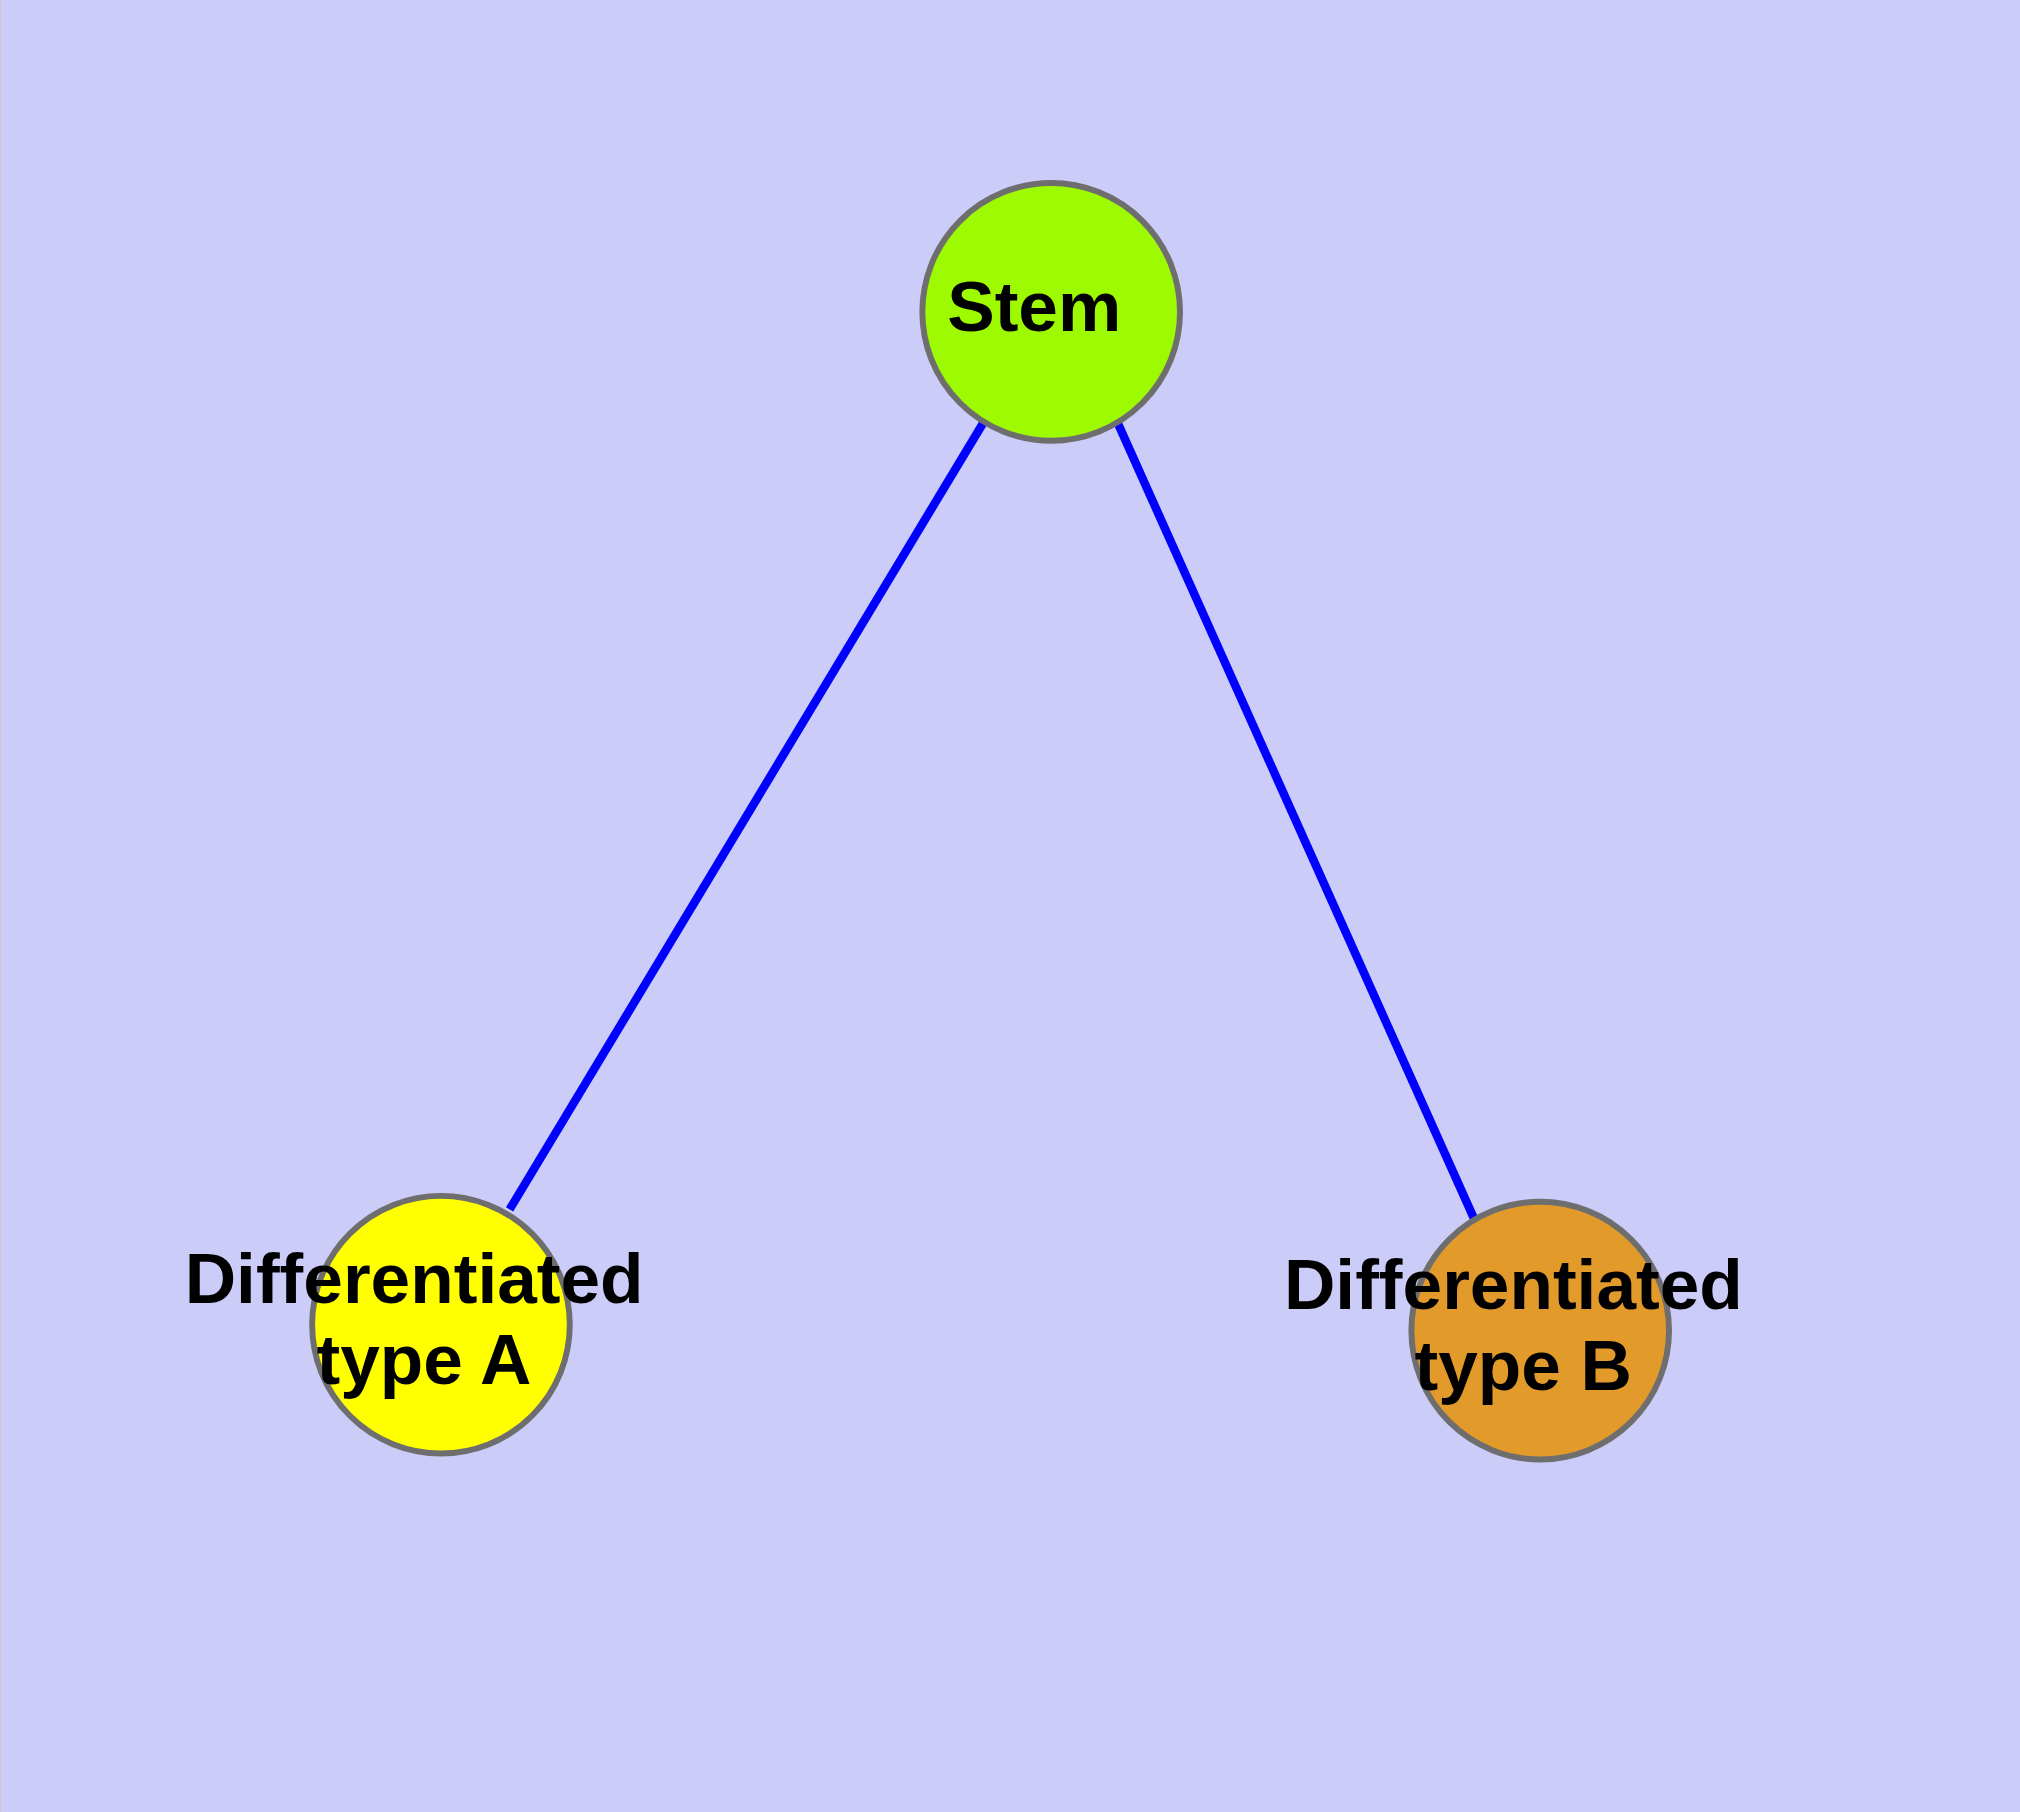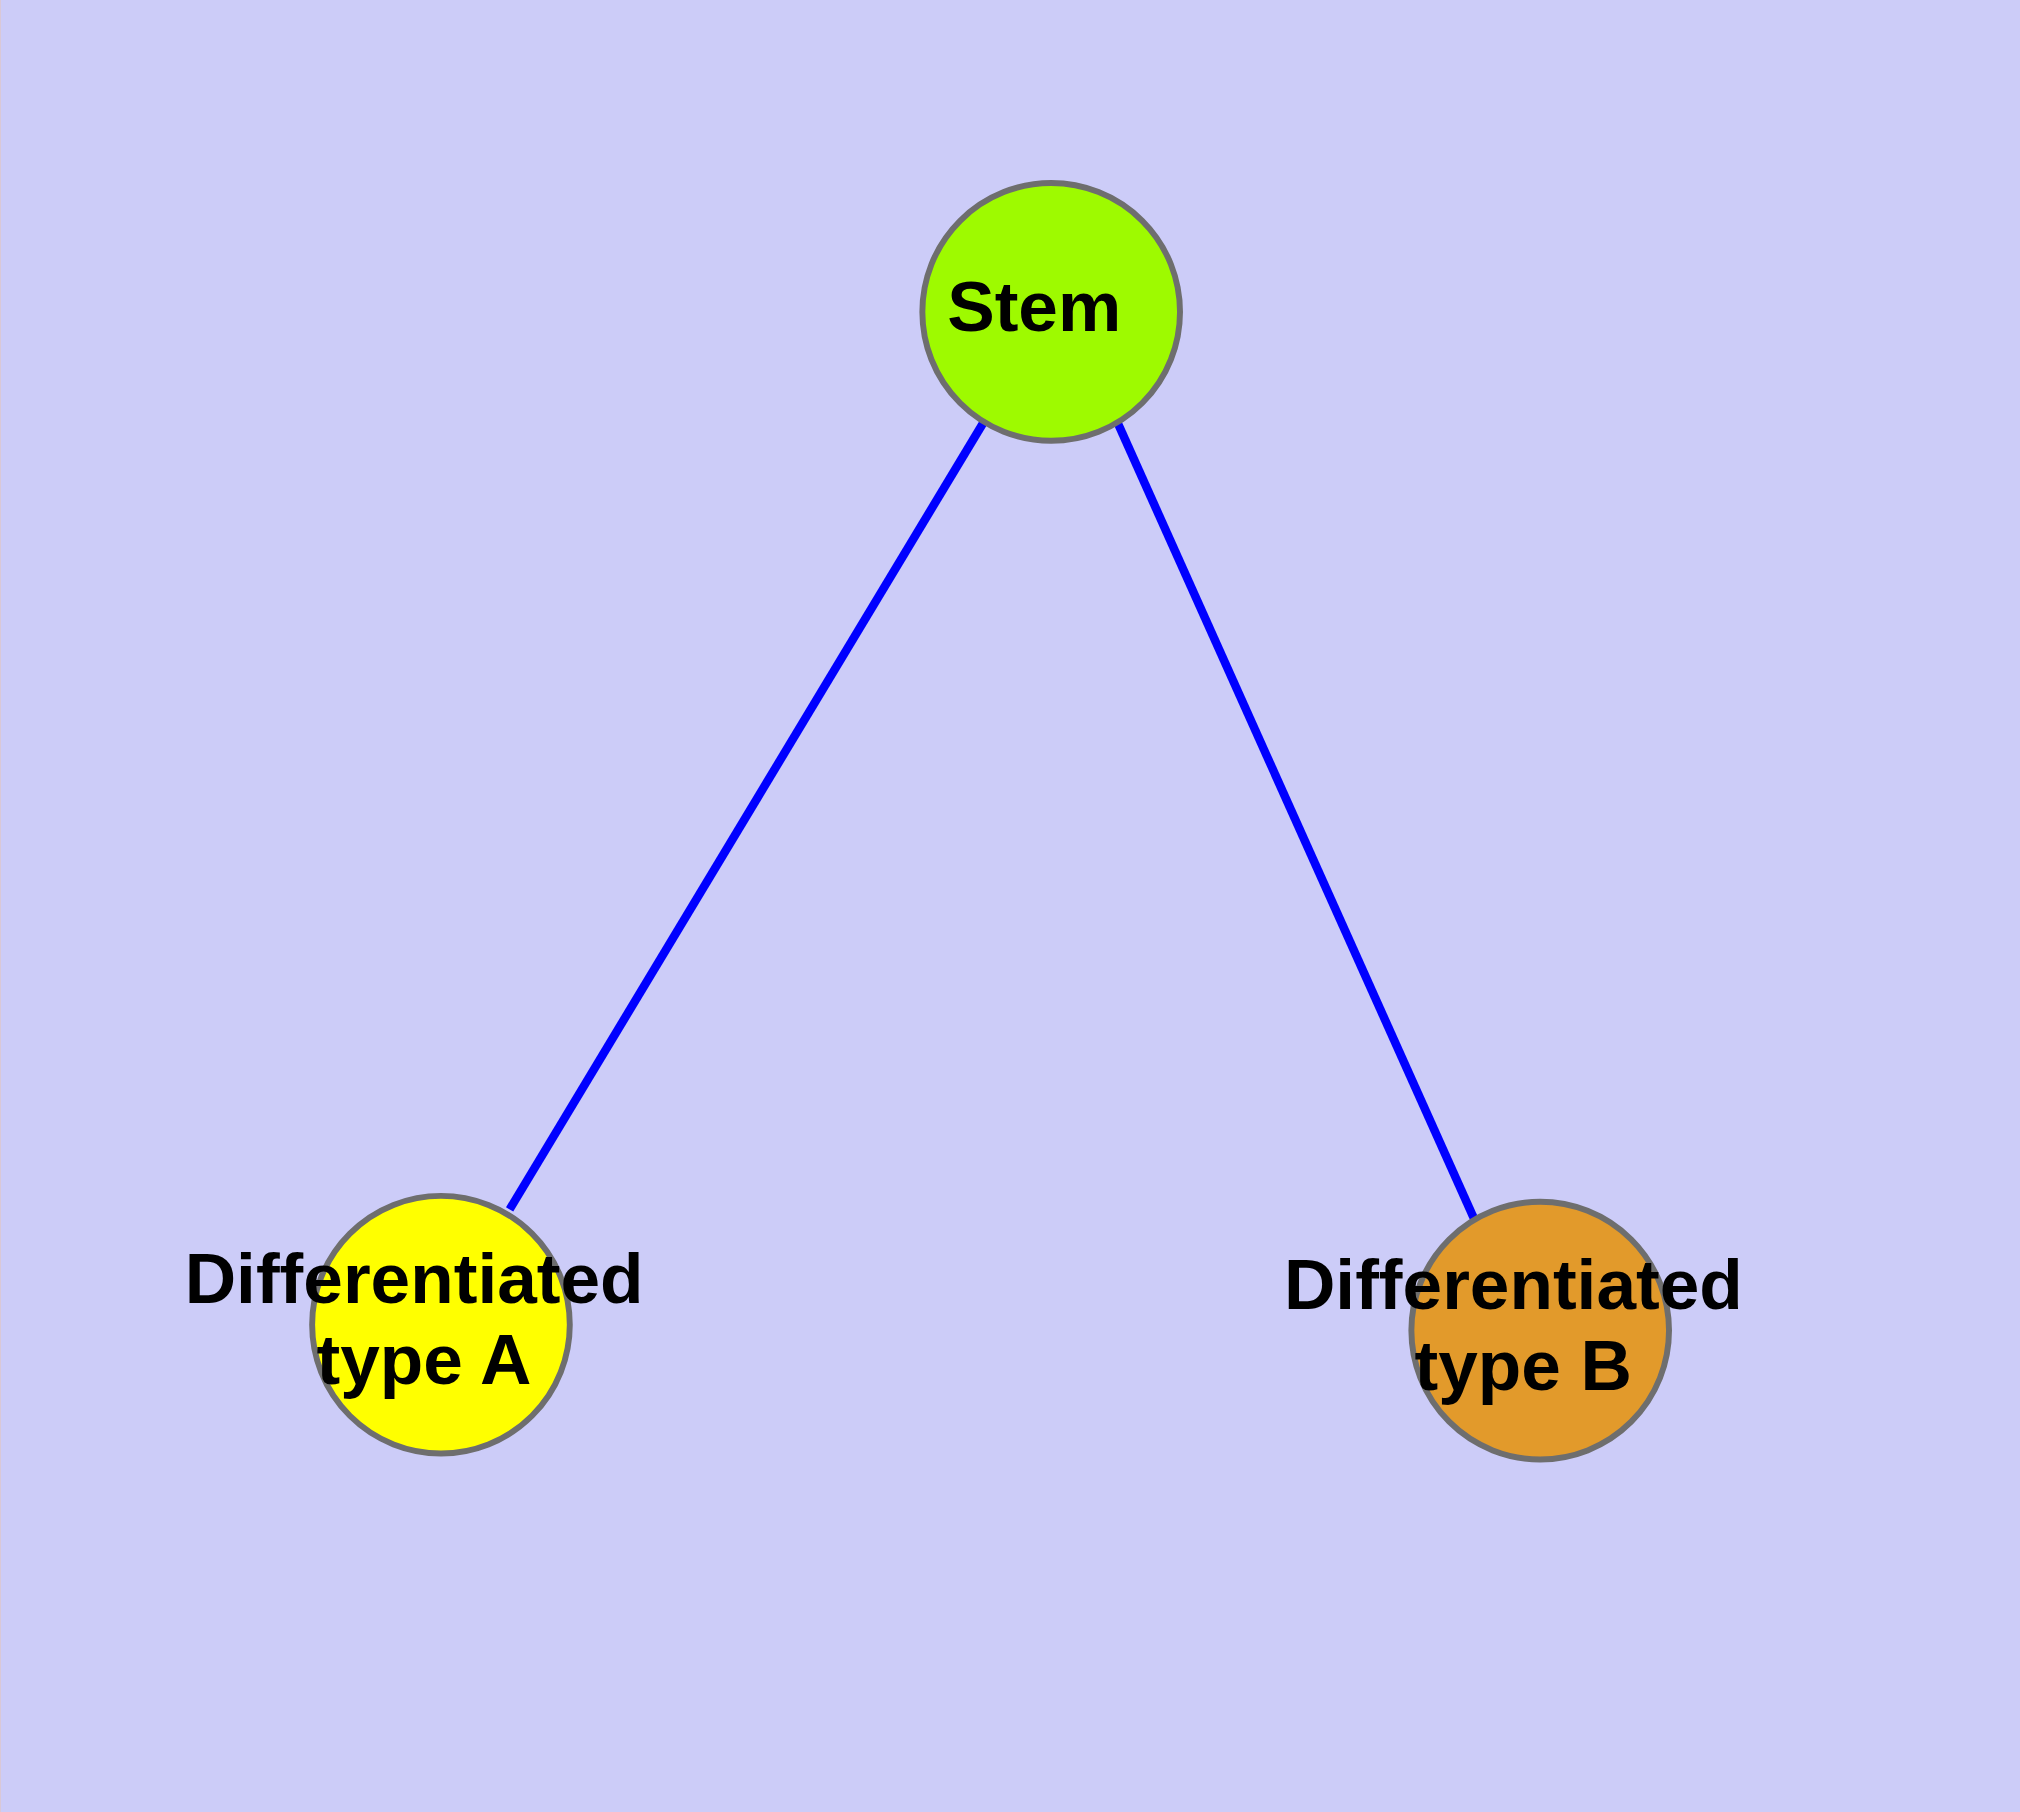--- a/index.html
+++ b/index.html
@@ -5,21 +5,21 @@
 <style>
   html, body {
     margin: 0;
     padding: 0;
     background: #ccccf8;
   }
   #stage {
     position: relative;
     width: 2021px;
     height: 1812px;
-    background: #fdba74;
+    background: #eab308;
     overflow: hidden;
     font-family: "Liberation Sans", sans-serif;
   }
   #graph-svg {
     position: absolute;
     left: 0;
     top: 0;
     width: 2021px;
     height: 1812px;
     display: block;

